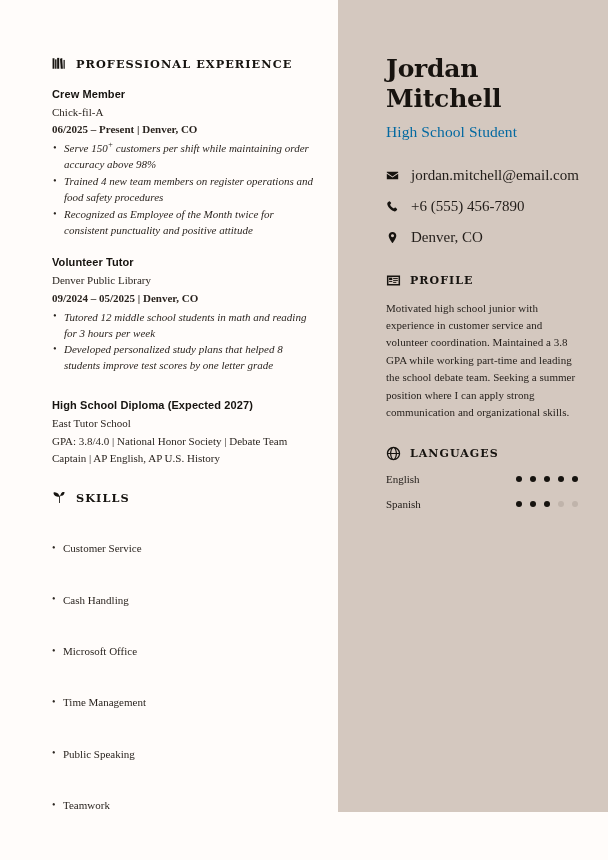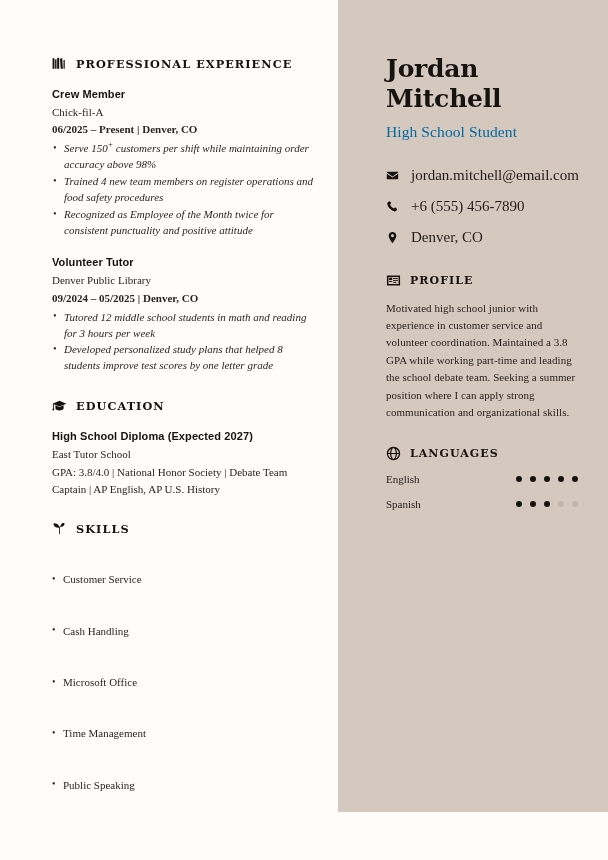--- a/index.html
+++ b/index.html
@@ -150,31 +150,20 @@
         <div class="org">Denver Public Library</div>
         <div class="meta">09/2024 – 05/2025 | Denver, CO</div>
         <ul class="bullets">
           <li>Tutored 12 middle school students in math and reading for 3 hours per week</li>
           <li>Developed personalized study plans that helped 8 students improve test scores by one letter grade</li>
         </ul>
       </div>
     </div>
 
     <div class="sec-block">
-      <div class="sec-head">
-        <span class="ico">
-          <svg viewBox="0 0 16 16">
-            <path d="M8 3.0 L15.4 6.0 L8 9.0 L0.6 6.0 Z"></path>
-            <path d="M3.6 7.6 L3.6 11.0 C3.6 12.4 5.6 13.2 8 13.2 C10.4 13.2 12.4 12.4 12.4 11.0 L12.4 7.6 L8 9.5 Z"></path>
-            <rect x="1.0" y="6.2" width="0.95" height="5.6"></rect>
-            <circle cx="1.48" cy="12.2" r="1.05"></circle>
-          </svg>
-        </span>
-        <span class="txt">EDUCATION</span>
-      </div>
 
       <div class="entry">
         <div class="job-title">High School Diploma (Expected 2027)</div>
         <div class="org">East Tutor School</div>
         <div class="extra">GPA: 3.8/4.0 | National Honor Society | Debate Team Captain | AP English, AP U.S. History</div>
       </div>
     </div>
 
     <div class="sec-block skills">
       <div class="sec-head">

